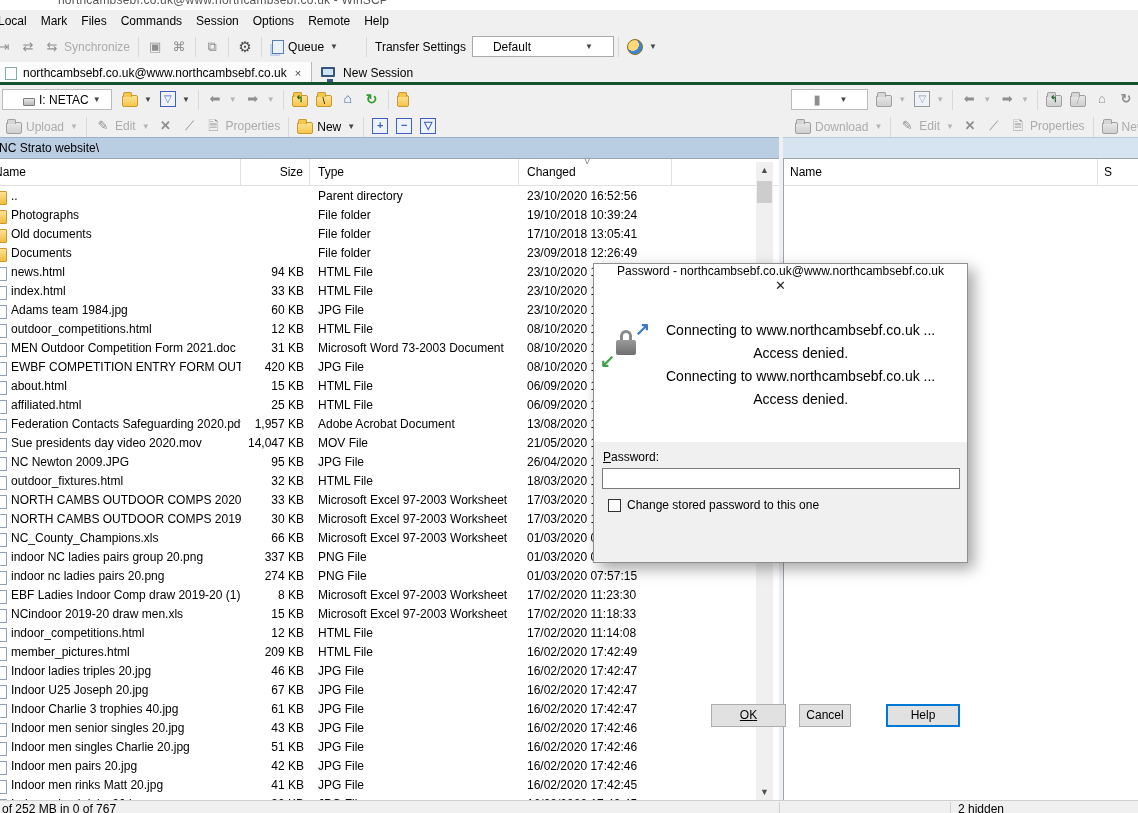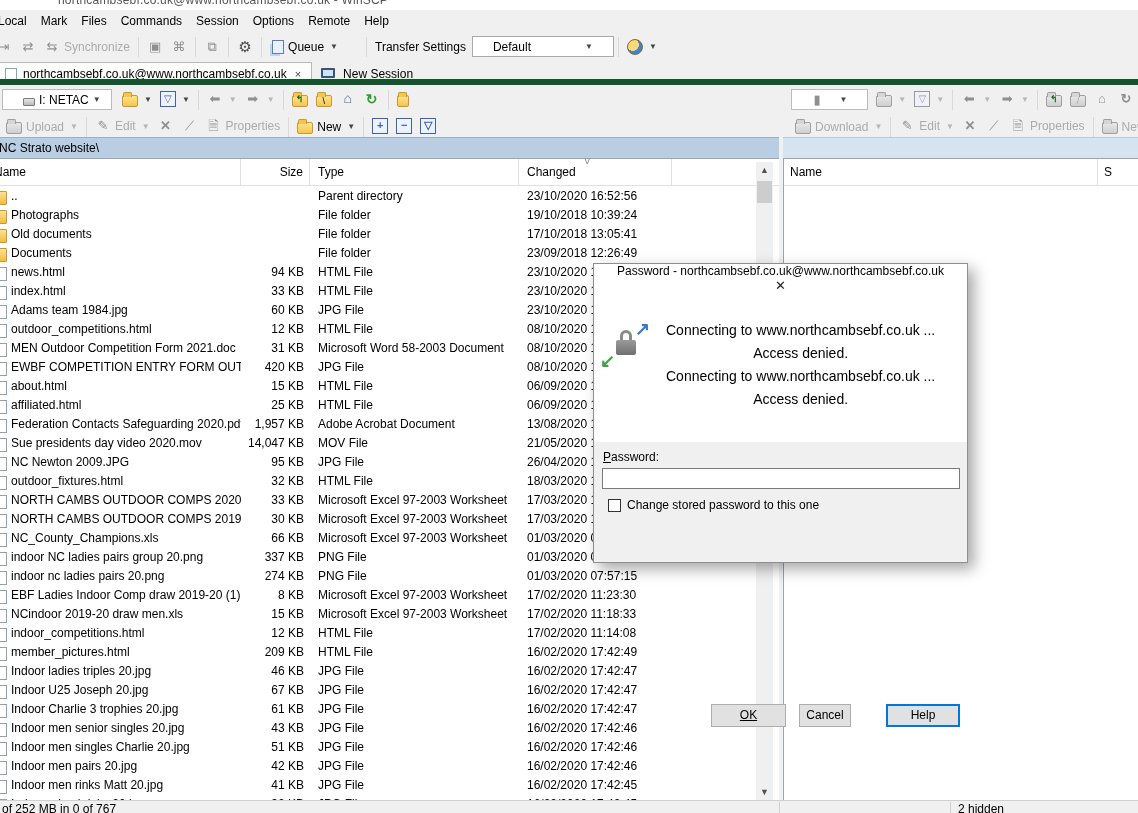--- a/index.html
+++ b/index.html
@@ -39,21 +39,21 @@
   .funnel-box { border:1px solid #3f5fbf; background:#eef3fb; color:#3f5fbf; font-size:10px; line-height:14px; text-align:center; }
   .home-ic { color:#3a6ea5; font-size:14px; line-height:15px; text-align:center; }
   .refresh-ic { color:#2f9e2f; font-size:14px; line-height:16px; text-align:center; font-weight:bold; }
   .up-folder::after { content:"↰"; position:absolute; left:3px; top:-2px; font-size:9px; color:#1b5e20; font-weight:bold; }
   .plusminus { border:1px solid #3f5fbf; background:#eef3fb; color:#3f5fbf; font-size:11px; line-height:13px; text-align:center; font-weight:bold; }
   .monitor-ic { width:14px; height:10px; margin-top:2px; border:2px solid #37557c; border-radius:1px; background:#cfe3f7; }
   .monitor-ic::after { content:""; position:absolute; left:4px; top:10px; width:6px; height:3px; background:#37557c; }
   .doc-ic { background:#fff; border:1px solid #8aa; height:14px; width:11px; margin:1px 0 0 2px; }
 
   
-  #tabbar { position:absolute; left:0; top:62px; width:100%; height:23px; background:#f0f0f0; display:flex; align-items:flex-start; border-bottom:6px solid #14532d; overflow:hidden; }
+  #tabbar { position:absolute; left:0; top:62px; width:100%; height:23px; background:#f0f0f0; display:flex; align-items:center; border-bottom:3px solid #14532d; overflow:hidden; }
   .tab { display:inline-flex; align-items:center; gap:6px; height:22px; padding:0 8px; border:1px solid #b9b9b9; border-bottom:none; background:#fcfcfc; }
   .tab.inactive { background:#f0f0f0; border-color:transparent; }
   .tab-close { color:#444; font-size:11px; padding:0 2px; }
 
   
   .ptb { position:absolute; height:25px; display:flex; align-items:flex-end; background:#f0f0f0; overflow:hidden; white-space:nowrap; }
   #ltb1 { left:0; top:85px;  width:779px; }
   #ltb2 { left:0; top:110px; width:779px; height:27px; }
   #rtb1 { left:783px; top:85px;  width:355px; }
   #rtb2 { left:783px; top:110px; width:355px; height:27px; }
@@ -447,21 +447,21 @@
           <span class="fc size">12 KB</span>
           <span class="fc type">HTML File</span>
           <span class="fc changed">08/10/2020 1</span>
         </div>
         <div class="frow">
           <span class="fc name">
             <span class="ric file"></span>
             <span>MEN Outdoor Competition Form 2021.doc</span>
           </span>
           <span class="fc size">31 KB</span>
-          <span class="fc type">Microsoft Word 58-2003 Document</span>
+          <span class="fc type">Microsoft Word 73-2003 Document</span>
           <span class="fc changed">08/10/2020 1</span>
         </div>
         <div class="frow">
           <span class="fc name">
             <span class="ric file"></span>
             <span>EWBF COMPETITION ENTRY FORM OUTD...</span>
           </span>
           <span class="fc size">420 KB</span>
           <span class="fc type">JPG File</span>
           <span class="fc changed">08/10/2020 1</span>
@@ -615,21 +615,21 @@
             <span class="ric file"></span>
             <span>Indoor U25 Joseph 20.jpg</span>
           </span>
           <span class="fc size">67 KB</span>
           <span class="fc type">JPG File</span>
           <span class="fc changed">16/02/2020 17:42:47</span>
         </div>
         <div class="frow">
           <span class="fc name">
             <span class="ric file"></span>
-            <span>Indoor Charlie 3 trophies 20.jpg</span>
+            <span>Indoor Charlie 3 trophies 40.jpg</span>
           </span>
           <span class="fc size">61 KB</span>
           <span class="fc type">JPG File</span>
           <span class="fc changed">16/02/2020 17:42:47</span>
         </div>
         <div class="frow">
           <span class="fc name">
             <span class="ric file"></span>
             <span>Indoor men senior singles 20.jpg</span>
           </span>

